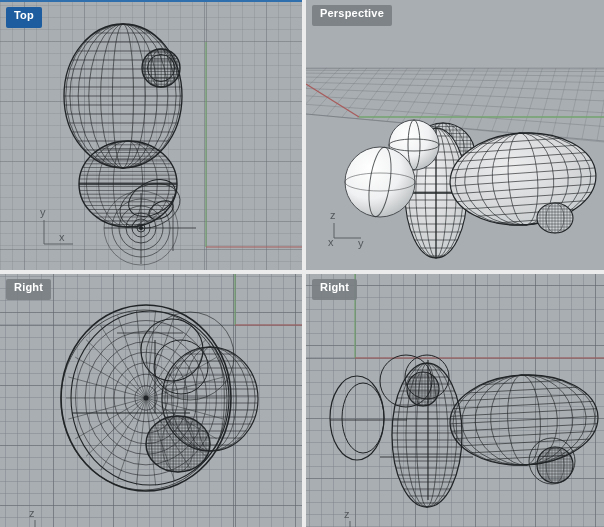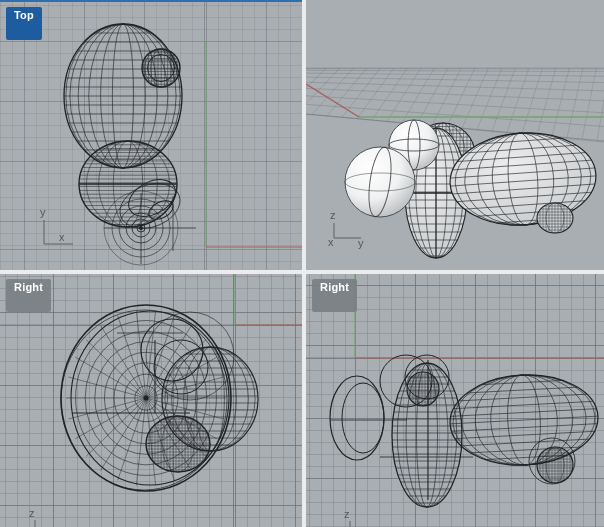--- a/index.html
+++ b/index.html
@@ -25,21 +25,21 @@
       repeating-linear-gradient(to bottom, var(--gminf) 0 1px, transparent 1px 12px);
   }
   #vp-top{border-top:2px solid var(--active-border,#2f6fae);
           background-position:206px 247px,206px 247px,206px 247px,206px 247px;}
   #vp-front{background-position:235px 51px,235px 51px,235px 51px,235px 51px;}
   #vp-right{background-position:49px 84px,49px 84px,49px 84px,49px 84px;}
   .vp-svg{position:absolute;inset:0;width:100%;height:100%;}
   .vp-svg text{font:11px "Liberation Sans",sans-serif;fill:var(--axis-icon,#53585c);}
   .vp-label{
     position:absolute;top:5px;left:6px;z-index:3;
-    padding:2px 8px 19px 8px;font-size:11px;font-weight:bold;letter-spacing:.2px;
+    padding:2px 8px 7px 8px;font-size:11px;font-weight:bold;letter-spacing:.2px;
     color:var(--label-text,#fff);background:var(--label-bg,#7a7f83);
     border-radius:2px;cursor:pointer;user-select:none;
   }
   .vp-label.active{background:var(--label-active-bg,#1d5c9e);}
 </style>
 </head>
 <body>
 
 <div class="stage">
 
@@ -332,20 +332,21 @@
           <ellipse cx="74" cy="182" rx="35" ry="9" fill="none" stroke="#35383a" stroke-width="0.9" opacity="0.55"></ellipse>
         </g>
         <g>
           <line x1="28" y1="223" x2="28" y2="238" stroke="#53585c" stroke-width="1" opacity="0.9"></line>
           <line x1="28" y1="238" x2="55" y2="238" stroke="#53585c" stroke-width="1" opacity="0.9"></line>
           <text x="24" y="219">z</text>
           <text x="22" y="246">x</text>
           <text x="52" y="247">y</text>
         </g>
       </svg>
+    <span class="vp-label">Perspective</span>
   </section>
 
   <section class="vp gridded" id="vp-front">
     <svg class="vp-svg" id="svg-front" viewBox="0 0 302 253">
         <g>
           <line x1="235" y1="0" x2="235" y2="51" stroke="#73a36f" stroke-width="1.2" opacity="1"></line>
           <line x1="235" y1="51" x2="302" y2="51" stroke="#a85c5c" stroke-width="1.2" opacity="1"></line>
         </g>
         <g>
           <line x1="146" y1="124" x2="226" y2="124" stroke="#212426" stroke-width="0.55" opacity="0.85"></line>

